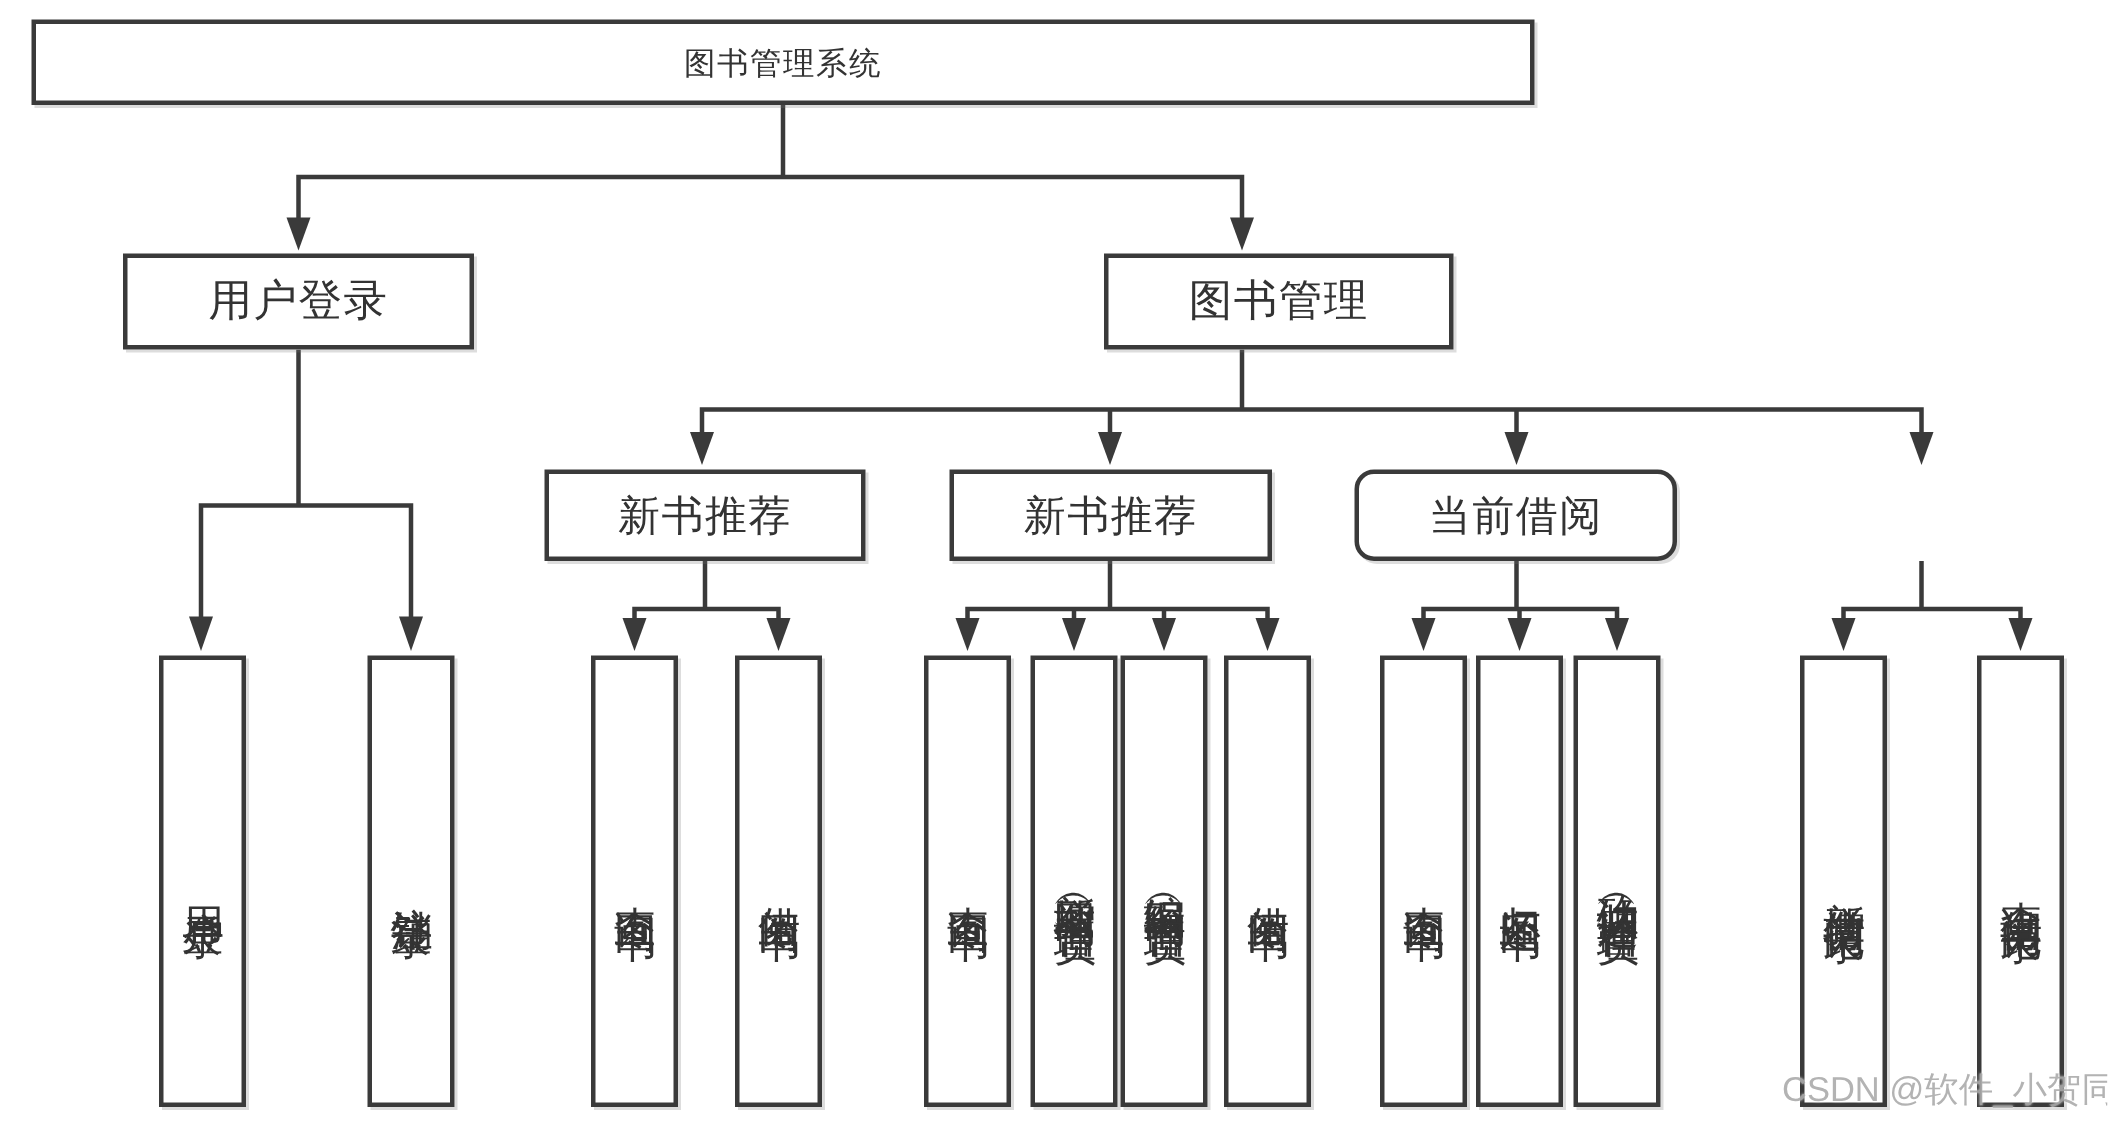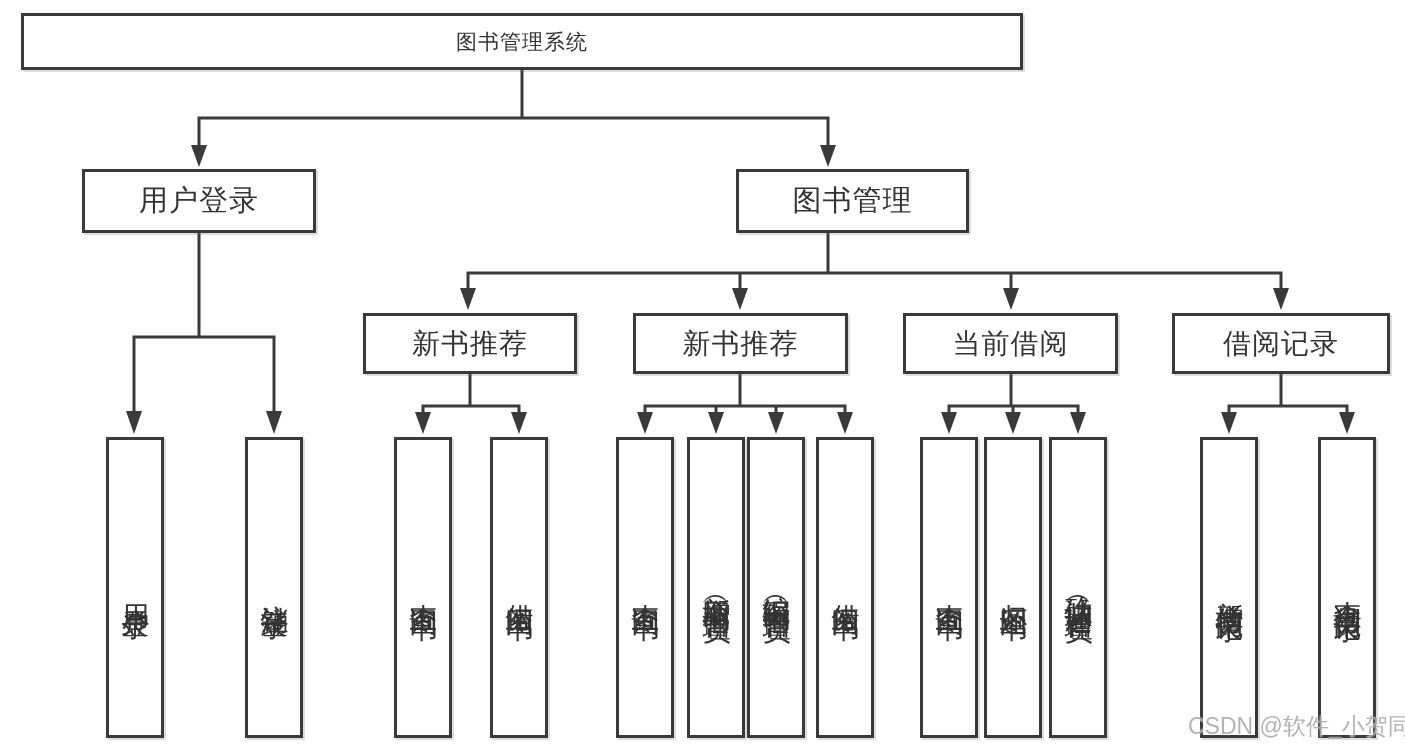--- a/index.html
+++ b/index.html
@@ -99,22 +99,21 @@
     </g>
   </svg>
 
   <div class="box root">图书管理系统</div>
 
   <div class="box lvl2" style="left:82px;width:234px;">用户登录</div>
   <div class="box lvl2" style="left:736px;width:233px;">图书管理</div>
 
   <div class="box lvl3" style="left:363px;width:214px;">新书推荐</div>
   <div class="box lvl3" style="left:633px;width:215px;">新书推荐</div>
-  <div class="box lvl3" style="left:903px;width:215px;">当前借阅</div>
-  <div class="box lvl3" style="left:1172px;width:218px;">借阅记录</div>
+  <div class="box lvl3" style="left:903px;width:215px;border-radius:13px;">当前借阅</div>
 
   <div class="box leaf" style="left:106px;">用户登录</div>
   <div class="box leaf" style="left:245px;">注销登录</div>
 
   <div class="box leaf" style="left:394px;">查询图书</div>
   <div class="box leaf" style="left:490px;">借阅图书</div>
 
   <div class="box leaf" style="left:616px;">查询图书</div>
   <div class="box leaf" style="left:687px;">新增图书（管理员）</div>
   <div class="box leaf" style="left:747px;">编辑图书（管理员）</div>

